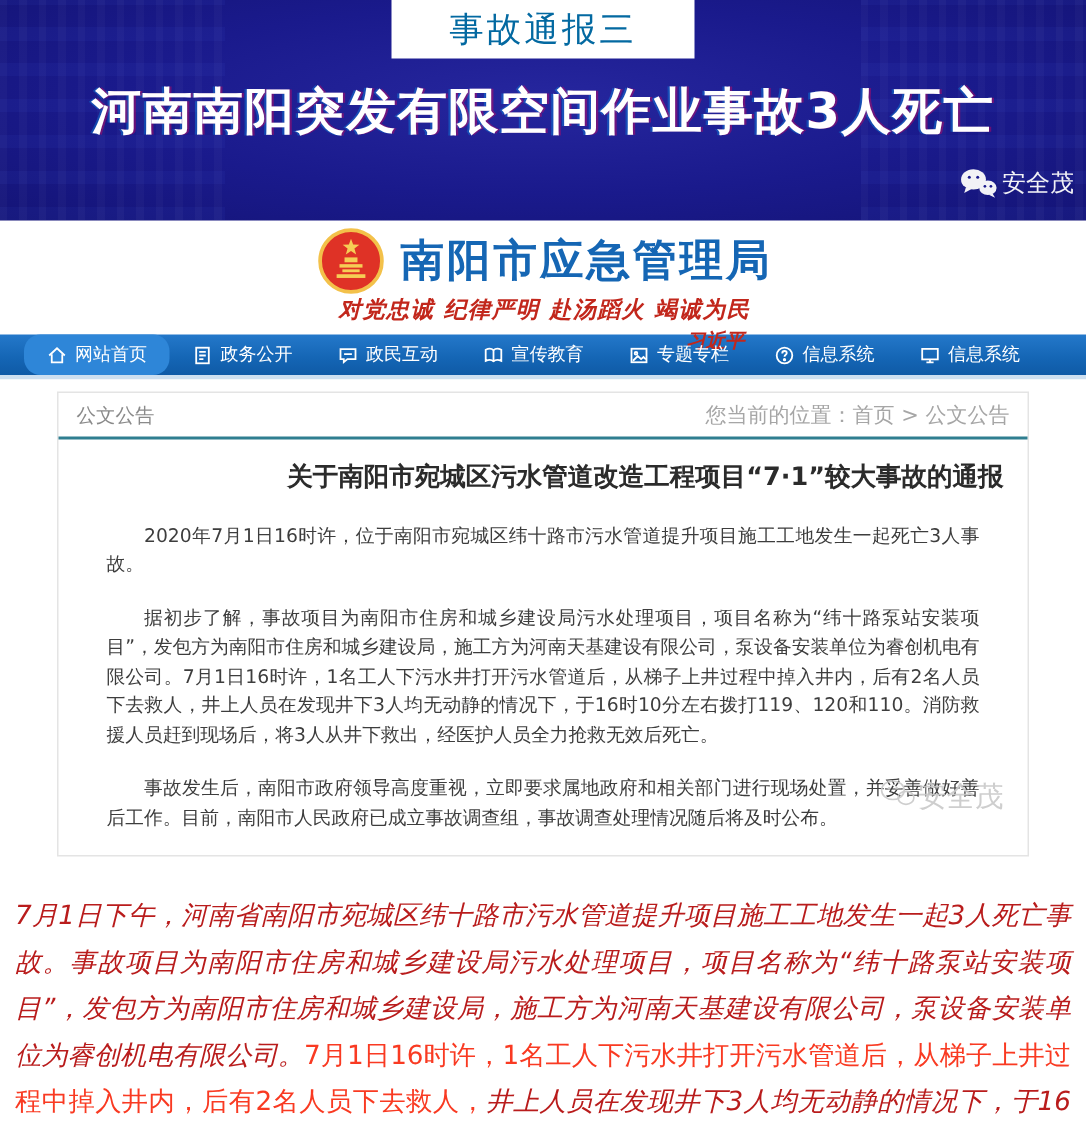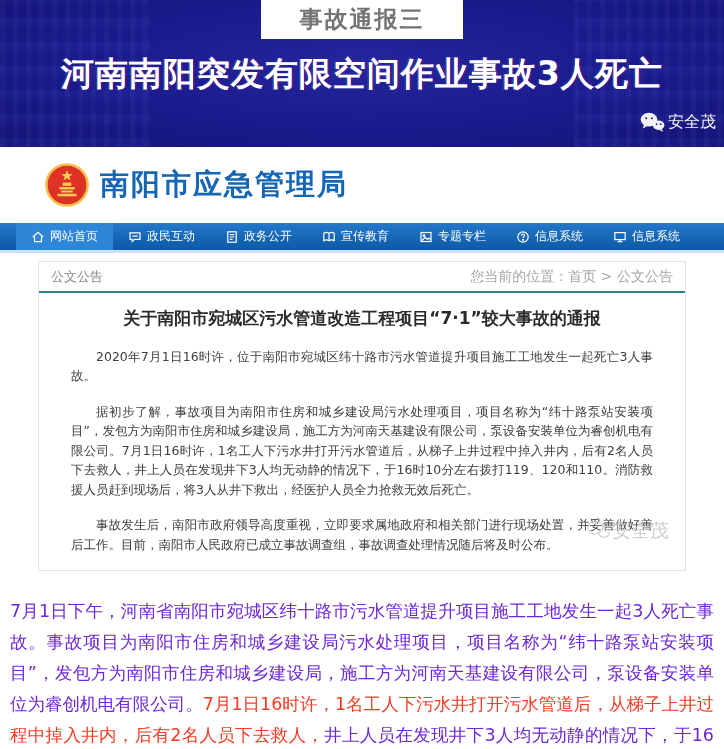--- a/index.html
+++ b/index.html
@@ -25,40 +25,41 @@
       repeating-linear-gradient(0deg, rgba(90,120,255,.12) 0 9px, transparent 9px 24px);
   }
   .banner .tex.left { left:0; }
   .banner .tex.right { right:0; }
   .ribbon {
     position: absolute; top:0; left:50%; transform: translateX(-50%);
     width: 202px; height: 39px; background:#ffffff;
     display:flex; align-items:center; justify-content:center;
   }
   .ribbon span {
-    color:#737373; font-size:23px; font-weight:bold; letter-spacing:2px;
+    color:#0369a1; font-size:23px; font-weight:normal; letter-spacing:2px;
   }
   .banner-title {
     position:absolute; top:52px; left:0; right:0;
     text-align:center; color:#ffffff; font-size:33px; font-weight:bold;
     letter-spacing:1px; white-space:nowrap;
     text-shadow: 1.5px 0 0 rgba(255,0,80,.35), -1.5px 0 0 rgba(0,180,255,.3);
   }
   .banner-wm {
     position:absolute; right:8px; bottom:14px;
     display:flex; align-items:flex-end; gap:3px;
     color:#f2f2f6; font-size:16px;
   }
   .banner-wm svg { display:block; }
 
   
   .gov-header {
     height: 76px; background:#ffffff;
     display:flex; align-items:center; justify-content:space-between;
     padding: 4px 42px 4px 44px;
+    flex-direction: column;
   }
   .gov-left { display:flex; align-items:center; gap:10px; }
   .gov-left svg { display:block; }
   .gov-name {
     color:#1566b4; font-size:29px; font-weight:bold; letter-spacing:2px;
     white-space:nowrap;
   }
   .gov-motto {
     text-align:right; color:#c2271c; font-weight:bold; font-style:italic;
     font-family:"DejaVu Serif","Liberation Serif",serif;
@@ -71,36 +72,36 @@
     height: 30px;
     background: linear-gradient(180deg, #2478ca 0%, #1465b4 60%, #0f5aa6 100%);
     display:flex; align-items:stretch; padding:0 16px;
     border-bottom: 3px solid #cddff0;
   }
   .nav-item {
     display:flex; align-items:center; gap:5px;
     padding:0 15px; color:#ffffff; font-size:12px; white-space:nowrap;
     cursor:pointer;
   }
-  .nav-item.active { background:#2e86d8; }
+  .nav-item.active { background:#2e86d8;border-radius:11px; }
   .nav-item svg { display:block; }
 
   
   .doc-wrap { background:#ffffff; padding: 8px 38px 12px; }
   .doc-panel {
     border: 1px solid #e4e4e4; background:#ffffff; position:relative;
   }
   .panel-head {
     display:flex; align-items:flex-start; justify-content:space-between;
     padding: 6px 12px 5px; border-bottom: 2px solid #2f7e90;
   }
   .panel-head .sec { color:#8a8a8a; font-size:13px; }
   .panel-head .crumb { color:#a6a6a6; font-size:14px; }
   .doc-title {
-    margin: 14px 16px 0; text-align:center;
+    margin: 14px 16px 0; text-align:right;
     font-size:17px; font-weight:bold; color:#2b2b2b; line-height:1.4;
   }
   .doc-meta {
     margin: 10px 16px 0; background:#f3f3f3; height:20px; line-height:20px;
     text-align:center; color:#8a8a8a; font-size:11px;
   }
   .doc-body { margin: 8px 16px 0; }
   .doc-body p {
     margin:16px; text-indent:2em; text-align:justify;
     font-size:12.5px; line-height:19.5px; color:#3d3d3d;
@@ -114,21 +115,21 @@
     position:absolute; right:16px; bottom:26px;
     display:flex; align-items:flex-end; gap:2px;
     color:#c9c9c9; font-size:19px; opacity:.9; pointer-events:none;
   }
 
   
   .caption {
     padding: 13px 10px 10px;
     font-size:17.5px; line-height:31px; text-align:justify; color:#1a1a1a;
   }
-  .seg-black { color:#6d28d9; }
+  .seg-black { color:#b91c1c;font-style:italic; }
   .seg-red { color:#f93a22; }
 </style>
 </head>
 <body>
 
 <div class="banner">
   <div class="tex left"></div>
   <div class="tex right"></div>
   <div class="ribbon">
     <span>事故通报三</span>
@@ -159,49 +160,53 @@
         <circle cx="24" cy="24" r="21.5" fill="none" stroke="#f3c14a" stroke-width="2.6"></circle>
         <polygon points="24,8.5 25.5,12.6 29.8,12.7 26.4,15.3 27.6,19.4 24,17 20.4,19.4 21.6,15.3 18.2,12.7 22.5,12.6" fill="#f6cd55"></polygon>
         <rect x="19.5" y="21.5" width="9" height="3.4" fill="#f6cd55"></rect>
         <rect x="16" y="26.2" width="16" height="2.4" fill="#f6cd55"></rect>
         <rect x="18" y="29.8" width="12" height="2" fill="#f6cd55"></rect>
         <rect x="14" y="33.2" width="20" height="2.6" fill="#f6cd55"></rect>
       </svg>
     </span>
     <span class="gov-name">南阳市应急管理局</span>
   </div>
+  <div class="gov-motto">
+    <div class="line1">对党忠诚 纪律严明 赴汤蹈火 竭诚为民</div>
+    <div class="sig">习近平</div>
+  </div>
 </div>
 
 <div class="nav">
   <div class="nav-item active">
     <span>
       <svg width="14" height="14" viewBox="0 0 14 14" fill="none" stroke="#fff" stroke-width="1.2">
         <path d="M1.8 7 L7 2.2 L12.2 7"></path>
           <path d="M3.5 6.2 V11.6 H10.5 V6.2"></path>
       </svg>
     </span>
     <span>网站首页</span>
   </div>
   <div class="nav-item">
     <span>
       <svg width="14" height="14" viewBox="0 0 14 14" fill="none" stroke="#fff" stroke-width="1.2">
+        <rect x="2.8" y="1.8" width="8.4" height="10.4"></rect>
+          <path d="M4.8 4.6 h4.4 M4.8 7 h4.4 M4.8 9.4 h2.8"></path>
+      </svg>
+    </span>
+    <span>政务公开</span>
+  </div>
+  <div class="nav-item">
+    <span>
+      <svg width="14" height="14" viewBox="0 0 14 14" fill="none" stroke="#fff" stroke-width="1.2">
         <path d="M2 2.8 H12 V9.4 H6.6 L4.2 11.4 V9.4 H2 Z"></path>
           <path d="M4.4 6.1 h5.2"></path>
       </svg>
     </span>
     <span>政民互动</span>
-  </div>
-  <div class="nav-item">
-    <span>
-      <svg width="14" height="14" viewBox="0 0 14 14" fill="none" stroke="#fff" stroke-width="1.2">
-        <rect x="2.8" y="1.8" width="8.4" height="10.4"></rect>
-          <path d="M4.8 4.6 h4.4 M4.8 7 h4.4 M4.8 9.4 h2.8"></path>
-      </svg>
-    </span>
-    <span>政务公开</span>
   </div>
   <div class="nav-item">
     <span>
       <svg width="14" height="14" viewBox="0 0 14 14" fill="none" stroke="#fff" stroke-width="1.2">
         <path d="M1.8 3.2 C3.8 2.2 5.8 2.4 7 3.4 C8.2 2.4 10.2 2.2 12.2 3.2 V10.6 C10.2 9.6 8.2 9.8 7 10.8 C5.8 9.8 3.8 9.6 1.8 10.6 Z"></path>
           <path d="M7 3.4 V10.8"></path>
       </svg>
     </span>
     <span>宣传教育</span>
   </div>

